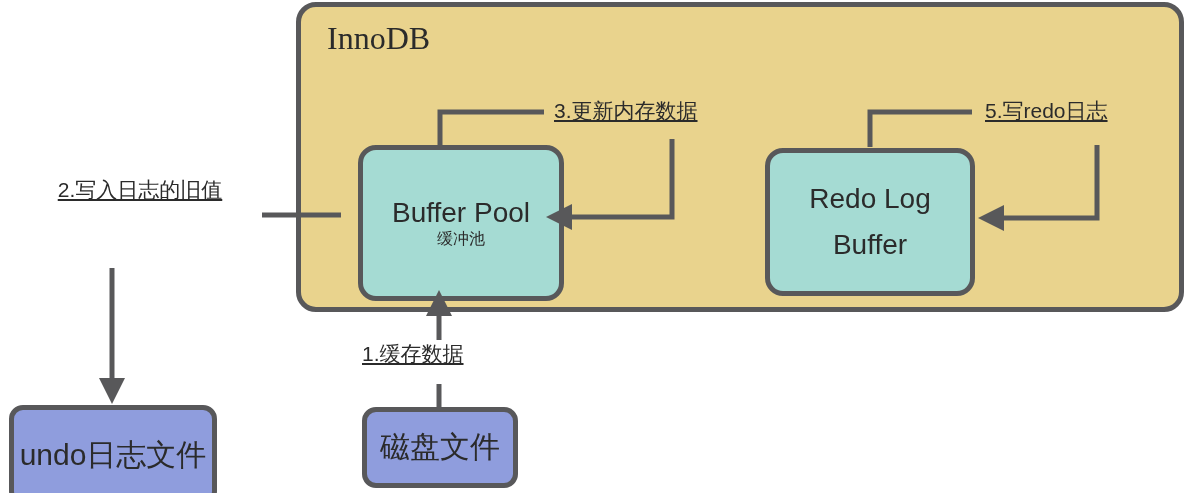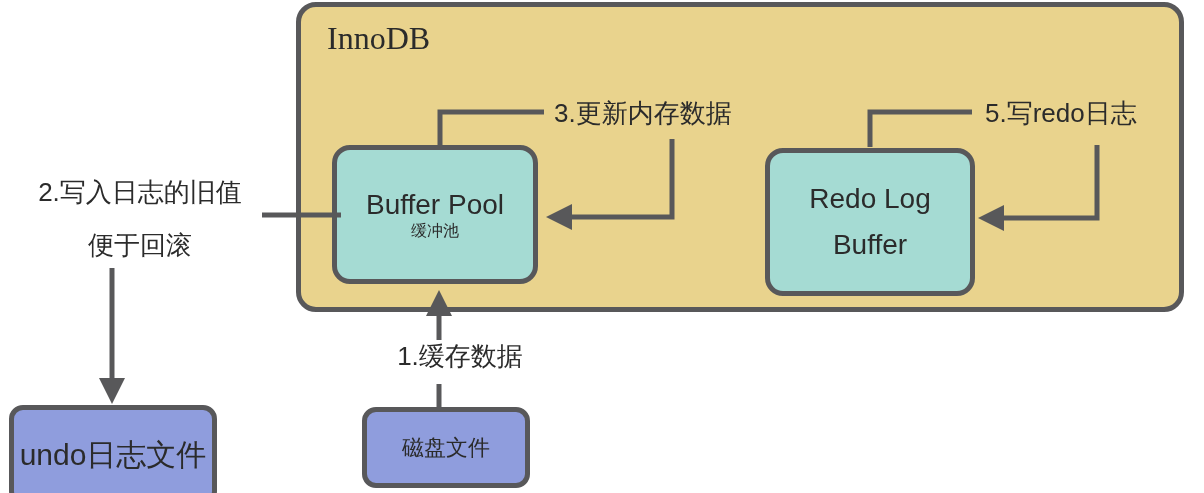--- a/index.html
+++ b/index.html
@@ -28,34 +28,34 @@
     font-size:32px;line-height:1.1;white-space:nowrap;font-family:Liberation Serif, serif;
   }
   .node{
     position:absolute;box-sizing:border-box;
     border:5px solid var(--border);
     display:flex;flex-direction:column;align-items:center;justify-content:center;
     text-align:center;
   }
   .memory-node{background:var(--memory-box-fill);border-radius:18px;}
   .disk-node{background:var(--disk-box-fill);border-radius:14px;}
-  #buffer-pool{left:332px;top:145px;width:206px;height:139px;gap:4px;}
+  #buffer-pool{left:358px;top:145px;width:206px;height:156px;gap:4px;}
   #redo-log-buffer{left:765px;top:148px;width:210px;height:148px;gap:18px;}
   #undo-log-file{left:9px;top:405px;width:208px;height:100px;font-size:30px;}
-  #disk-file{left:362px;top:407px;width:168px;height:81px;font-size:22px;}
+  #disk-file{left:362px;top:407px;width:156px;height:81px;font-size:30px;}
   .node-line1{font-size:28px;line-height:1;}
   .node-line2-cjk{font-size:16px;line-height:1;}
   .node-line2-latin{font-size:28px;line-height:1;text-align:right;}
   .annotation{
-    position:absolute;font-size:26px;line-height:1;white-space:nowrap;
+    position:absolute;font-size:21px;line-height:1;white-space:nowrap;text-decoration:underline;
   }
   #step2{left:15px;top:179px;width:250px;text-align:center;}
   #step2 .ann-line{line-height:1;text-align:center;}
   #step2 .ann-line + .ann-line{margin-top:27px;}
-  #step1{left:382px;top:343px;width:156px;text-align:center;}
+  #step1{left:362px;top:343px;width:156px;text-align:left;}
   #step3{left:554px;top:100px;}
   #step4{left:985px;top:100px;}
   svg.connectors{
     position:absolute;left:0;top:0;width:1204px;height:493px;
     pointer-events:none;
   }
   .connector{stroke:var(--border);stroke-width:5;fill:none;stroke-linejoin:miter;}
   .arrowhead{fill:var(--border);stroke:none;}
 </style>
 </head>
@@ -78,21 +78,20 @@
 <div class="node disk-node" id="undo-log-file">
   <div>undo日志文件</div>
 </div>
 
 <div class="node disk-node" id="disk-file">
   <div>磁盘文件</div>
 </div>
 
 <div class="annotation" id="step2">
   <div class="ann-line">2.写入日志的旧值</div>
-  <div class="ann-line">便于回滚</div>
 </div>
 <div class="annotation" id="step1">1.缓存数据</div>
 <div class="annotation" id="step3">3.更新内存数据</div>
 <div class="annotation" id="step4">5.写redo日志</div>
 
 <svg class="connectors" viewBox="0 0 1204 493" xmlns="http://www.w3.org/2000/svg">
 
   <path class="connector" d="M440 146 V112 H544"></path>
 
   <path class="connector" d="M672 139 V217 H572"></path>

